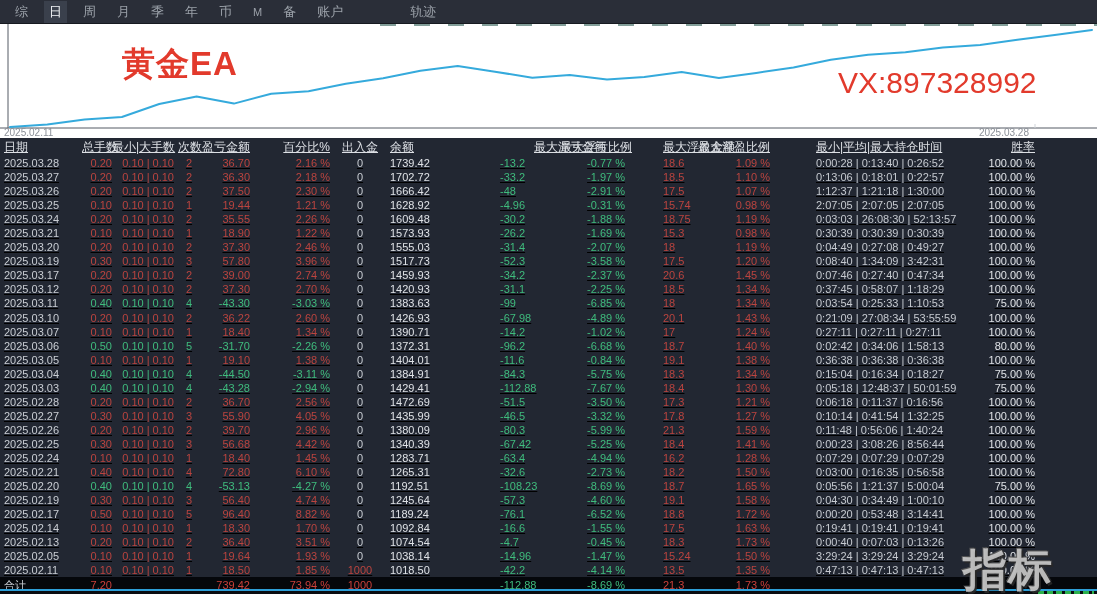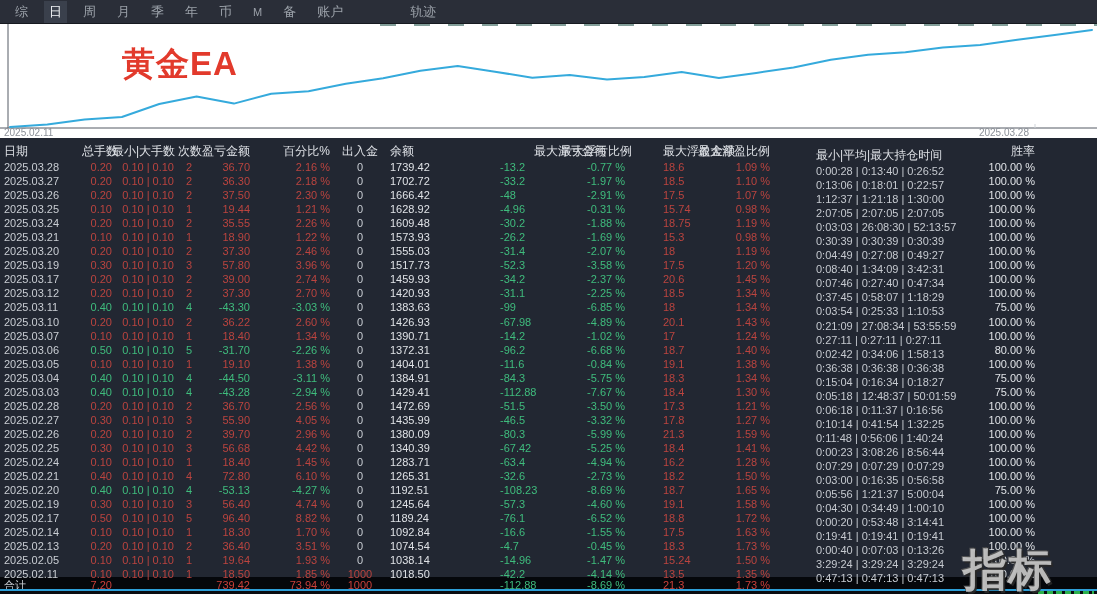--- a/index.html
+++ b/index.html
@@ -19,40 +19,40 @@
   .chart-topdash{position:absolute;top:0;left:380px;right:0;height:2px;opacity:.55;
       background:repeating-linear-gradient(90deg,#1d4f46 0 16px,transparent 16px 34px);}
   .chart-title{position:absolute;left:122px;top:18px;font-size:33px;font-weight:bold;color:#e23a2c;letter-spacing:1px;}
   .chart-vx{position:absolute;left:838px;top:42px;font-size:30px;color:#e23a2c;}
   .axis-label{position:absolute;top:103px;font-size:10px;color:#8b9098;}
   .axis-label.left{left:4px;}
   .axis-label.right{right:68px;}
   
   .thead,.trow{display:grid;
      grid-template-columns:74px 38px 66px 22px 50px 80px 60px 60px 110px 65px 65px 82px 168px 95px 1fr;
-     align-items:center;font-size:11px;white-space:nowrap;}
+     align-items:center;font-size:11px;white-space:nowrap;text-decoration:underline;}
   .thead{position:absolute;top:139px;left:0;width:1097px;height:16px;color:#dde0e5;font-size:12px;}
   .rows{position:absolute;top:156px;left:0;width:1097px;}
   .trow{height:14.05px;line-height:14px;}
   .trow.total{background:#05070b;height:14.5px;}
   .thead>div,.trow>div{overflow:visible;}
   
   .thead>div:nth-child(1),.trow>div:nth-child(1){text-align:left;padding-left:4px;}
   .thead>div:nth-child(2),.trow>div:nth-child(2){text-align:right;margin-left:8px;}
   .thead>div:nth-child(3),.trow>div:nth-child(3){text-align:right;padding-right:4px;}
   .thead>div:nth-child(4),.trow>div:nth-child(4){text-align:center;}
   .thead>div:nth-child(5),.trow>div:nth-child(5){text-align:right;}
   .thead>div:nth-child(6),.trow>div:nth-child(6){text-align:right;}
   .thead>div:nth-child(7),.trow>div:nth-child(7){text-align:center;}
   .thead>div:nth-child(8),.trow>div:nth-child(8){text-align:left;}
   .thead>div:nth-child(9),.trow>div:nth-child(9){text-align:left;padding-left:50px;}
   .thead>div:nth-child(10),.trow>div:nth-child(10){text-align:right;}
   .thead>div:nth-child(11),.trow>div:nth-child(11){text-align:left;padding-left:38px;}
   .thead>div:nth-child(12),.trow>div:nth-child(12){text-align:right;padding-right:2px;}
-  .thead>div:nth-child(13),.trow>div:nth-child(13){text-align:left;padding-left:44px;margin-top:8px;}
+  .thead>div:nth-child(13),.trow>div:nth-child(13){text-align:left;padding-left:44px;}
   .thead>div:nth-child(14),.trow>div:nth-child(14){text-align:right;}
   .thead>div:nth-child(9){padding-left:36px;margin-left:48px;}
   
   .c-red{color:#bb443f;}
   .c-green{color:#3fbc7d;}
   .c-gray{color:#c9cdd3;}
   .c-white{color:#dfe2e6;}
   .c-dim{color:#c6cad0;}
   .trow.total .c-red{color:#cc403a;}
   
@@ -86,20 +86,21 @@
 
   <div class="chart">
     <div class="chart-topdash"></div>
     <svg id="chart-svg" width="1097" height="108" viewBox="0 0 1097 108">
       <line x1="8" y1="0" x2="8" y2="104" stroke="#555b64" stroke-width="1"></line>
       <line x1="0" y1="104" x2="1097" y2="104" stroke="#555b64" stroke-width="1"></line>
       <line x1="1035" y1="100" x2="1035" y2="104" stroke="#cfd3d8" stroke-width="1"></line>
       <polyline id="equity-line" fill="none" stroke-width="2" stroke-linejoin="round" stroke-linecap="round" points="10.0,103.0 47.3,100.4 84.6,95.5 121.9,93.0 159.2,80.0 196.6,72.4 233.9,79.6 271.2,69.8 308.5,67.3 345.8,59.7 383.1,54.3 420.4,46.8 457.7,41.9 495.0,47.7 532.3,53.7 569.7,51.1 607.0,55.4 644.3,52.9 681.6,48.0 718.9,53.9 756.2,48.9 793.5,43.6 830.8,35.8 868.1,30.8 905.4,28.3 942.8,23.5 980.1,20.9 1017.4,15.8 1054.7,10.9 1092.0,6.0" stroke="#35aadc"></polyline>
     </svg>
     <div class="chart-title">黄金EA</div>
+    <div class="chart-vx">VX:897328992</div>
     <div class="axis-label left">2025.02.11</div>
     <div class="axis-label right">2025.03.28</div>
   </div>
 
   <div class="thead">
       <div>日期</div>
       <div>总手数</div>
       <div>最小|大手数</div>
       <div>次数</div>
       <div>盈亏金额</div>

